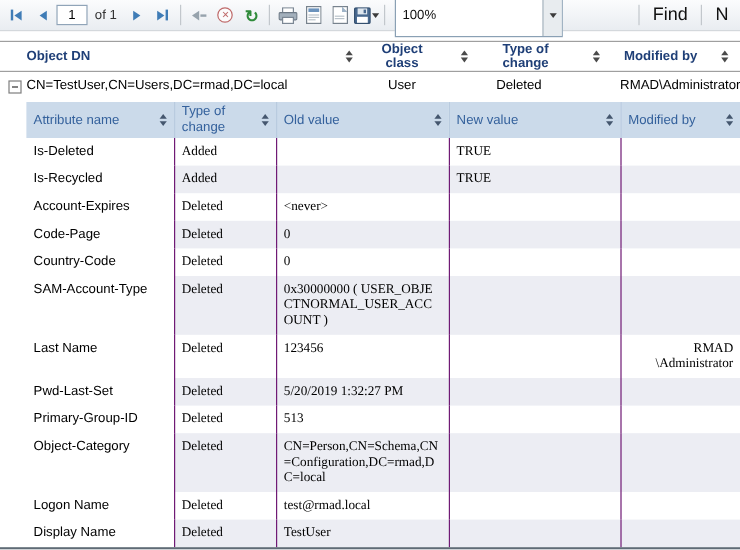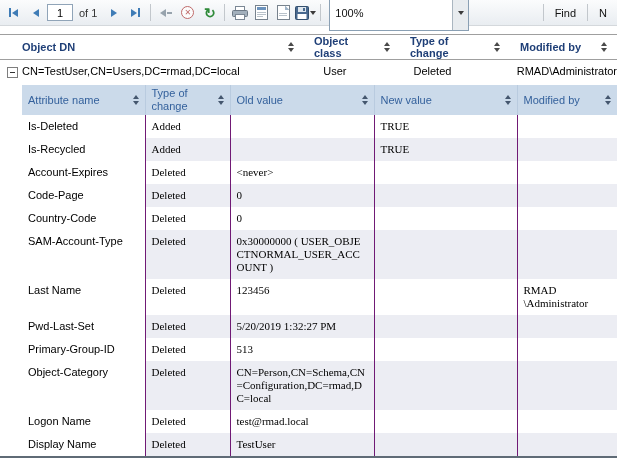--- a/index.html
+++ b/index.html
@@ -26,28 +26,28 @@
   .stop-circle { width:13px; height:13px; border-radius:50%; border:1px solid #bf6a6a;
                  color:#bf6a6a; font-size:8px; line-height:11px; text-align:center; background:#fcfcfc; }
   .refresh-glyph { color:#2f8b3a; font-size:14px; line-height:14px; font-weight:bold; }
   .caret-down { width:0; height:0; border-left:3.5px solid transparent; border-right:3.5px solid transparent;
                 border-top:4px solid #3b3b3b; }
   .zoom { width:140px; height:36px; border:1px solid #8aa0b4; background:#fff;
           display:flex; align-items:center; font-size:11px; margin-left:4px; }
   .zoom-text { flex:1; padding-left:5px; color:#111; }
   .zoom-btn { width:16px; height:100%; background:#e8ecef; border-left:1px solid #aab6c0;
               display:flex; align-items:center; justify-content:center; }
-  .find-label { font-size:11px; color:#111; padding:0 7px; white-space:nowrap; }
+  .find-label { font-size:15px; color:#111; padding:0 7px; white-space:nowrap; }
 
   
   .outer-header { display:flex; align-items:center; height:26px; margin-top:8px;
                   border-top:1px solid #9f9f9f; border-bottom:1px solid #9f9f9f; }
   .oh-cell { display:flex; align-items:center; justify-content:space-between;
              padding-right:12px; color:#1F3F77; font-weight:bold; font-size:11px; height:100%; }
-  .oh-cell .lbl { line-height:12px; }
+  .oh-cell .lbl { line-height:12px;text-align:center; }
   .oh-1 { width:306px; padding-left:22px; }
   .oh-2 { width:96px;  padding-left:8px;gap:28px; }
   .oh-3 { width:110px; padding-left:8px; }
   .oh-3 .lbl { max-width:56px; }
   .oh-4 { flex:1; padding-left:8px; padding-right:10px; }
   .sort { display:flex; flex-direction:column; gap:2px; flex:none; }
   .sort i { display:block; width:0; height:0; border-left:3.5px solid transparent; border-right:3.5px solid transparent; }
   .sort .u { border-bottom:4px solid #4a4a4a; }
   .sort .d { border-top:4px solid #4a4a4a; }
   .sort.blue .u { border-bottom-color:#44566e; }
@@ -69,21 +69,21 @@
                 font-size:11px; color:#000; }
   table.inner thead th { background:#CBDAEA; color:#34619C; font-weight:normal; text-align:left;
                          height:30px; padding:2px 6px; vertical-align:middle; }
   table.inner thead th:not(:first-child) { border-left:1px solid #b9cbdf; }
   .thx { display:flex; align-items:center; justify-content:space-between; }
   .thx .lbl { line-height:13px; }
   th.h-change .lbl { max-width:52px; }
   table.inner td { padding:5px 6px; vertical-align:top; line-height:13px; }
   table.inner td:not(:first-child) { border-left:1px solid #701a75;font-family:Liberation Serif, serif; }
   td.c-old, td.c-new { word-break:break-all; }
-  td.c-mod { overflow-wrap:break-word; }
+  td.c-mod { overflow-wrap:break-word;text-align:right; }
   tr.alt td:not(.c-attr) { background:#ECEDF3; }
 
   .bottom-line { height:2px; background:#5f6b76; width:617px; }
 </style>
 </head>
 <body>
 
 <div>
 
   <div class="toolbar">

